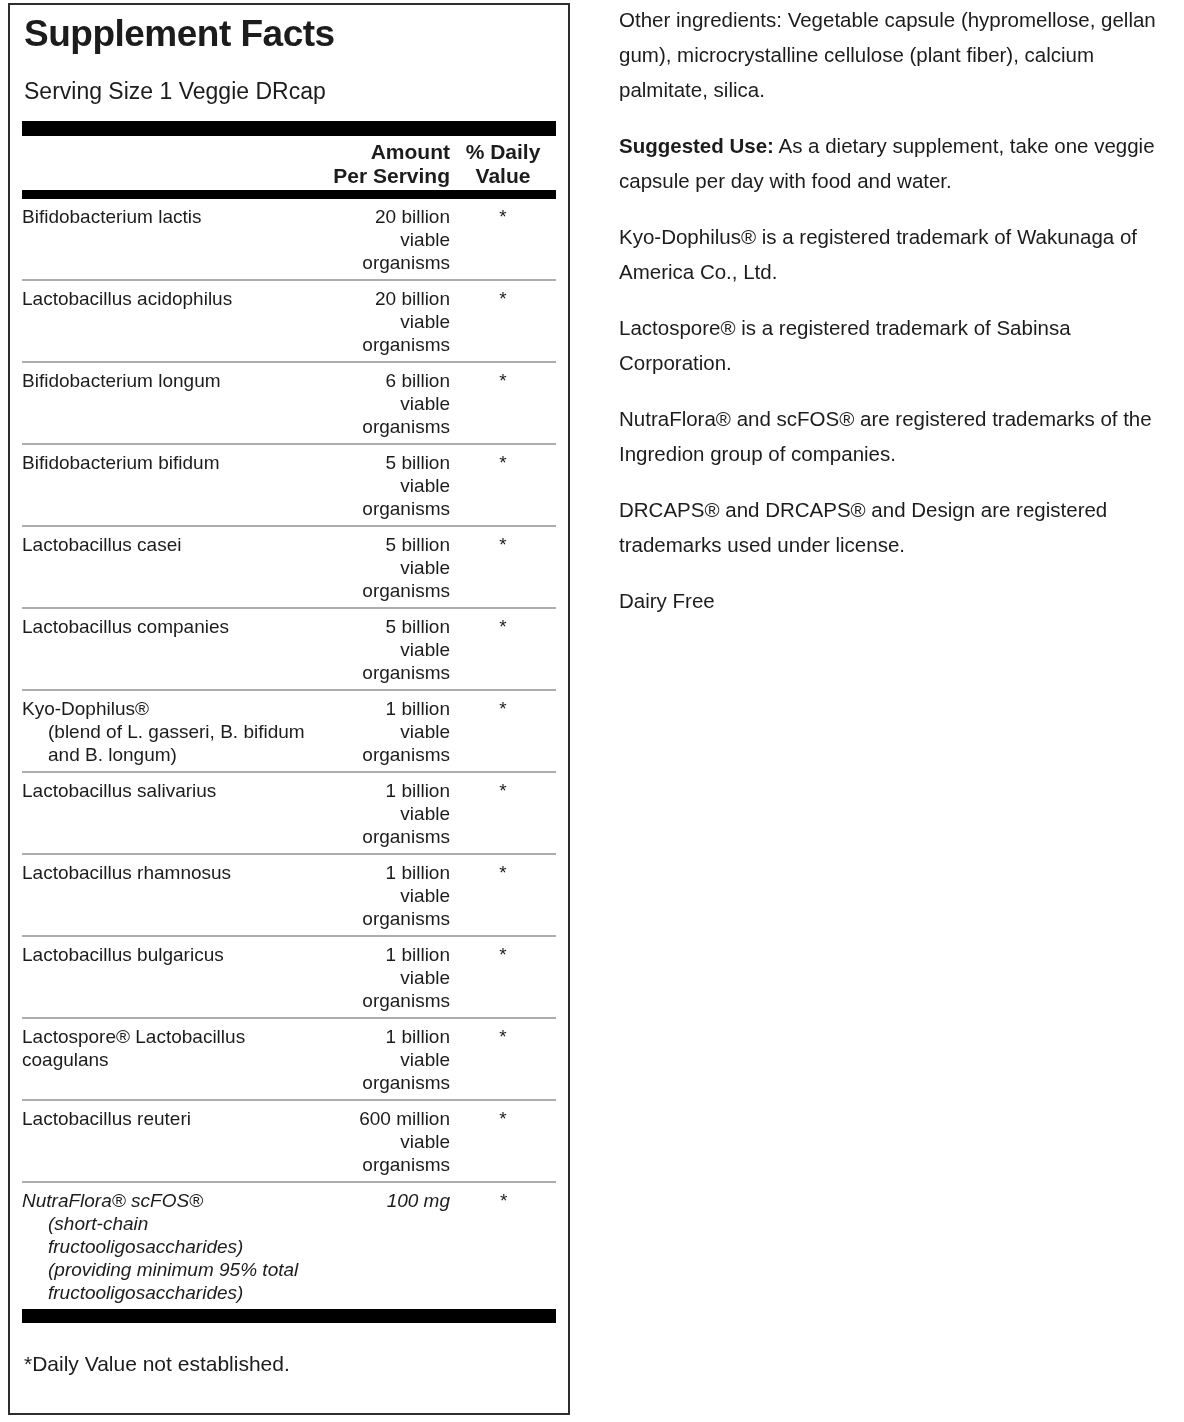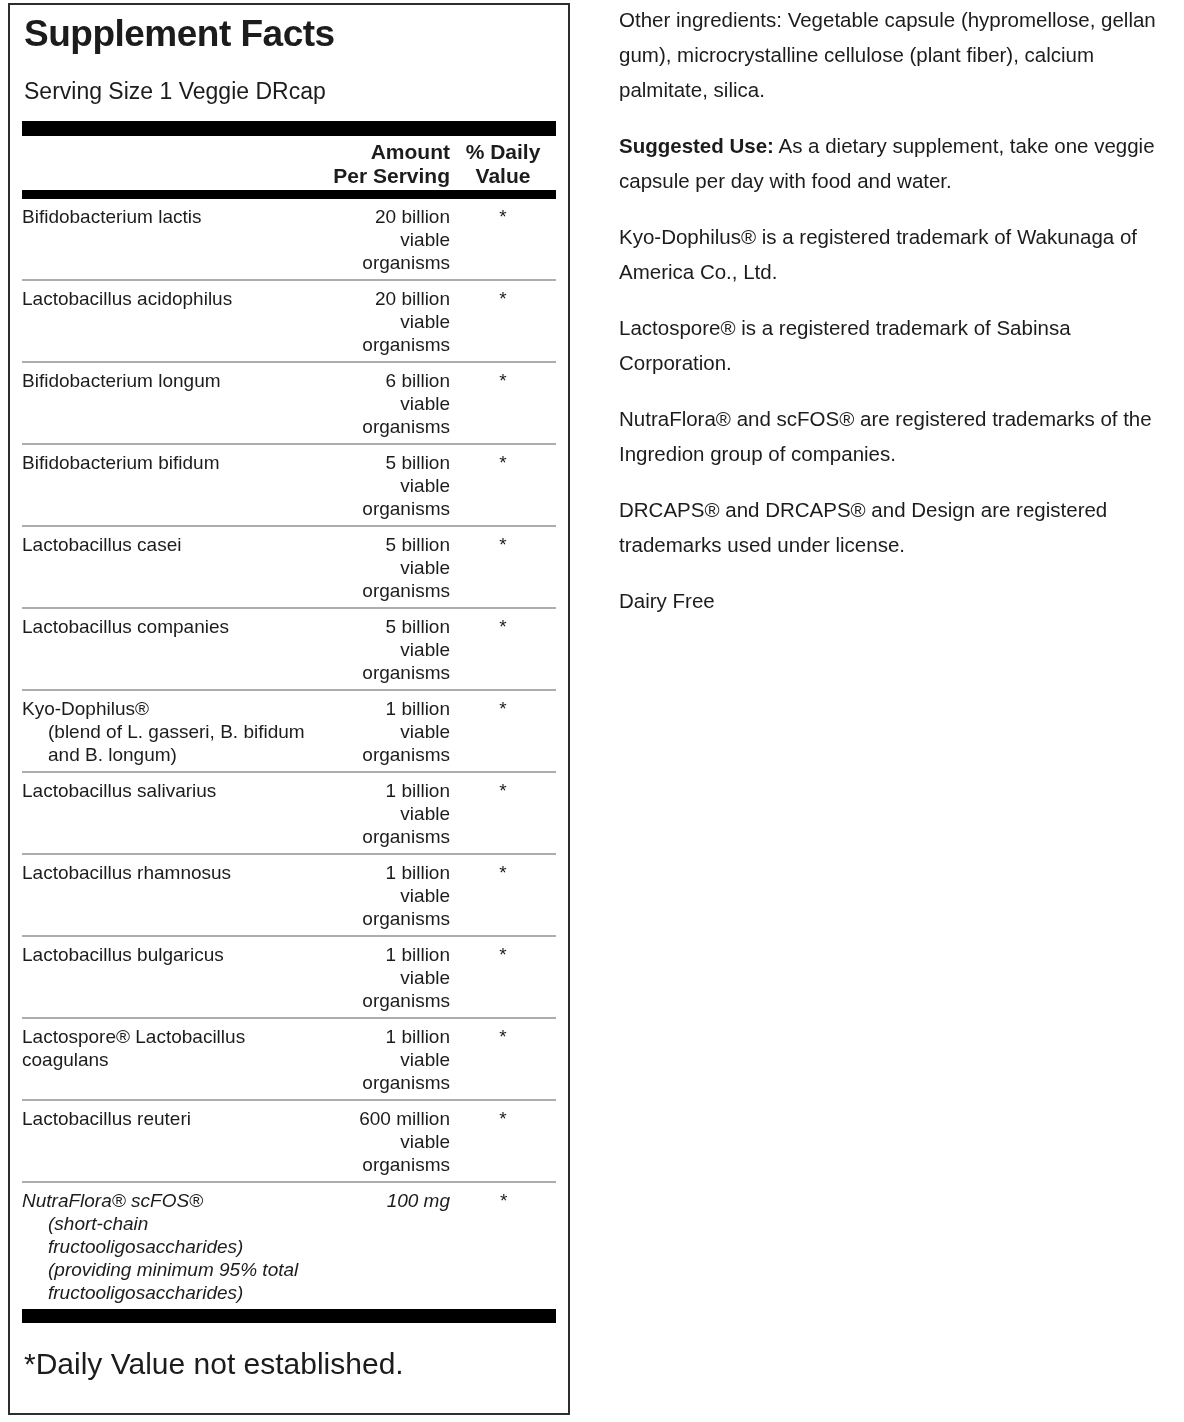--- a/index.html
+++ b/index.html
@@ -57,21 +57,21 @@
     border-bottom: 2px solid #adadad;
     font-size: 19px;
     line-height: 23px;
   }
   #sf-rows .row:last-child { border-bottom: none; font-style: italic; }
   .name-line.indent { padding-left: 26px; }
   .col-amount { text-align: right; }
   .col-dv     { text-align: center; font-size: 19px; }
 
   .footnote {
-    font-size: 30px;
+    font-size: 21px;
     line-height: 30px;
     margin: 26px 0 16px 2px;
   }
 
   
   .info-col {
     position: absolute;
     left: 619px; top: 0;
     width: 562px;
     padding-top: 2px;

